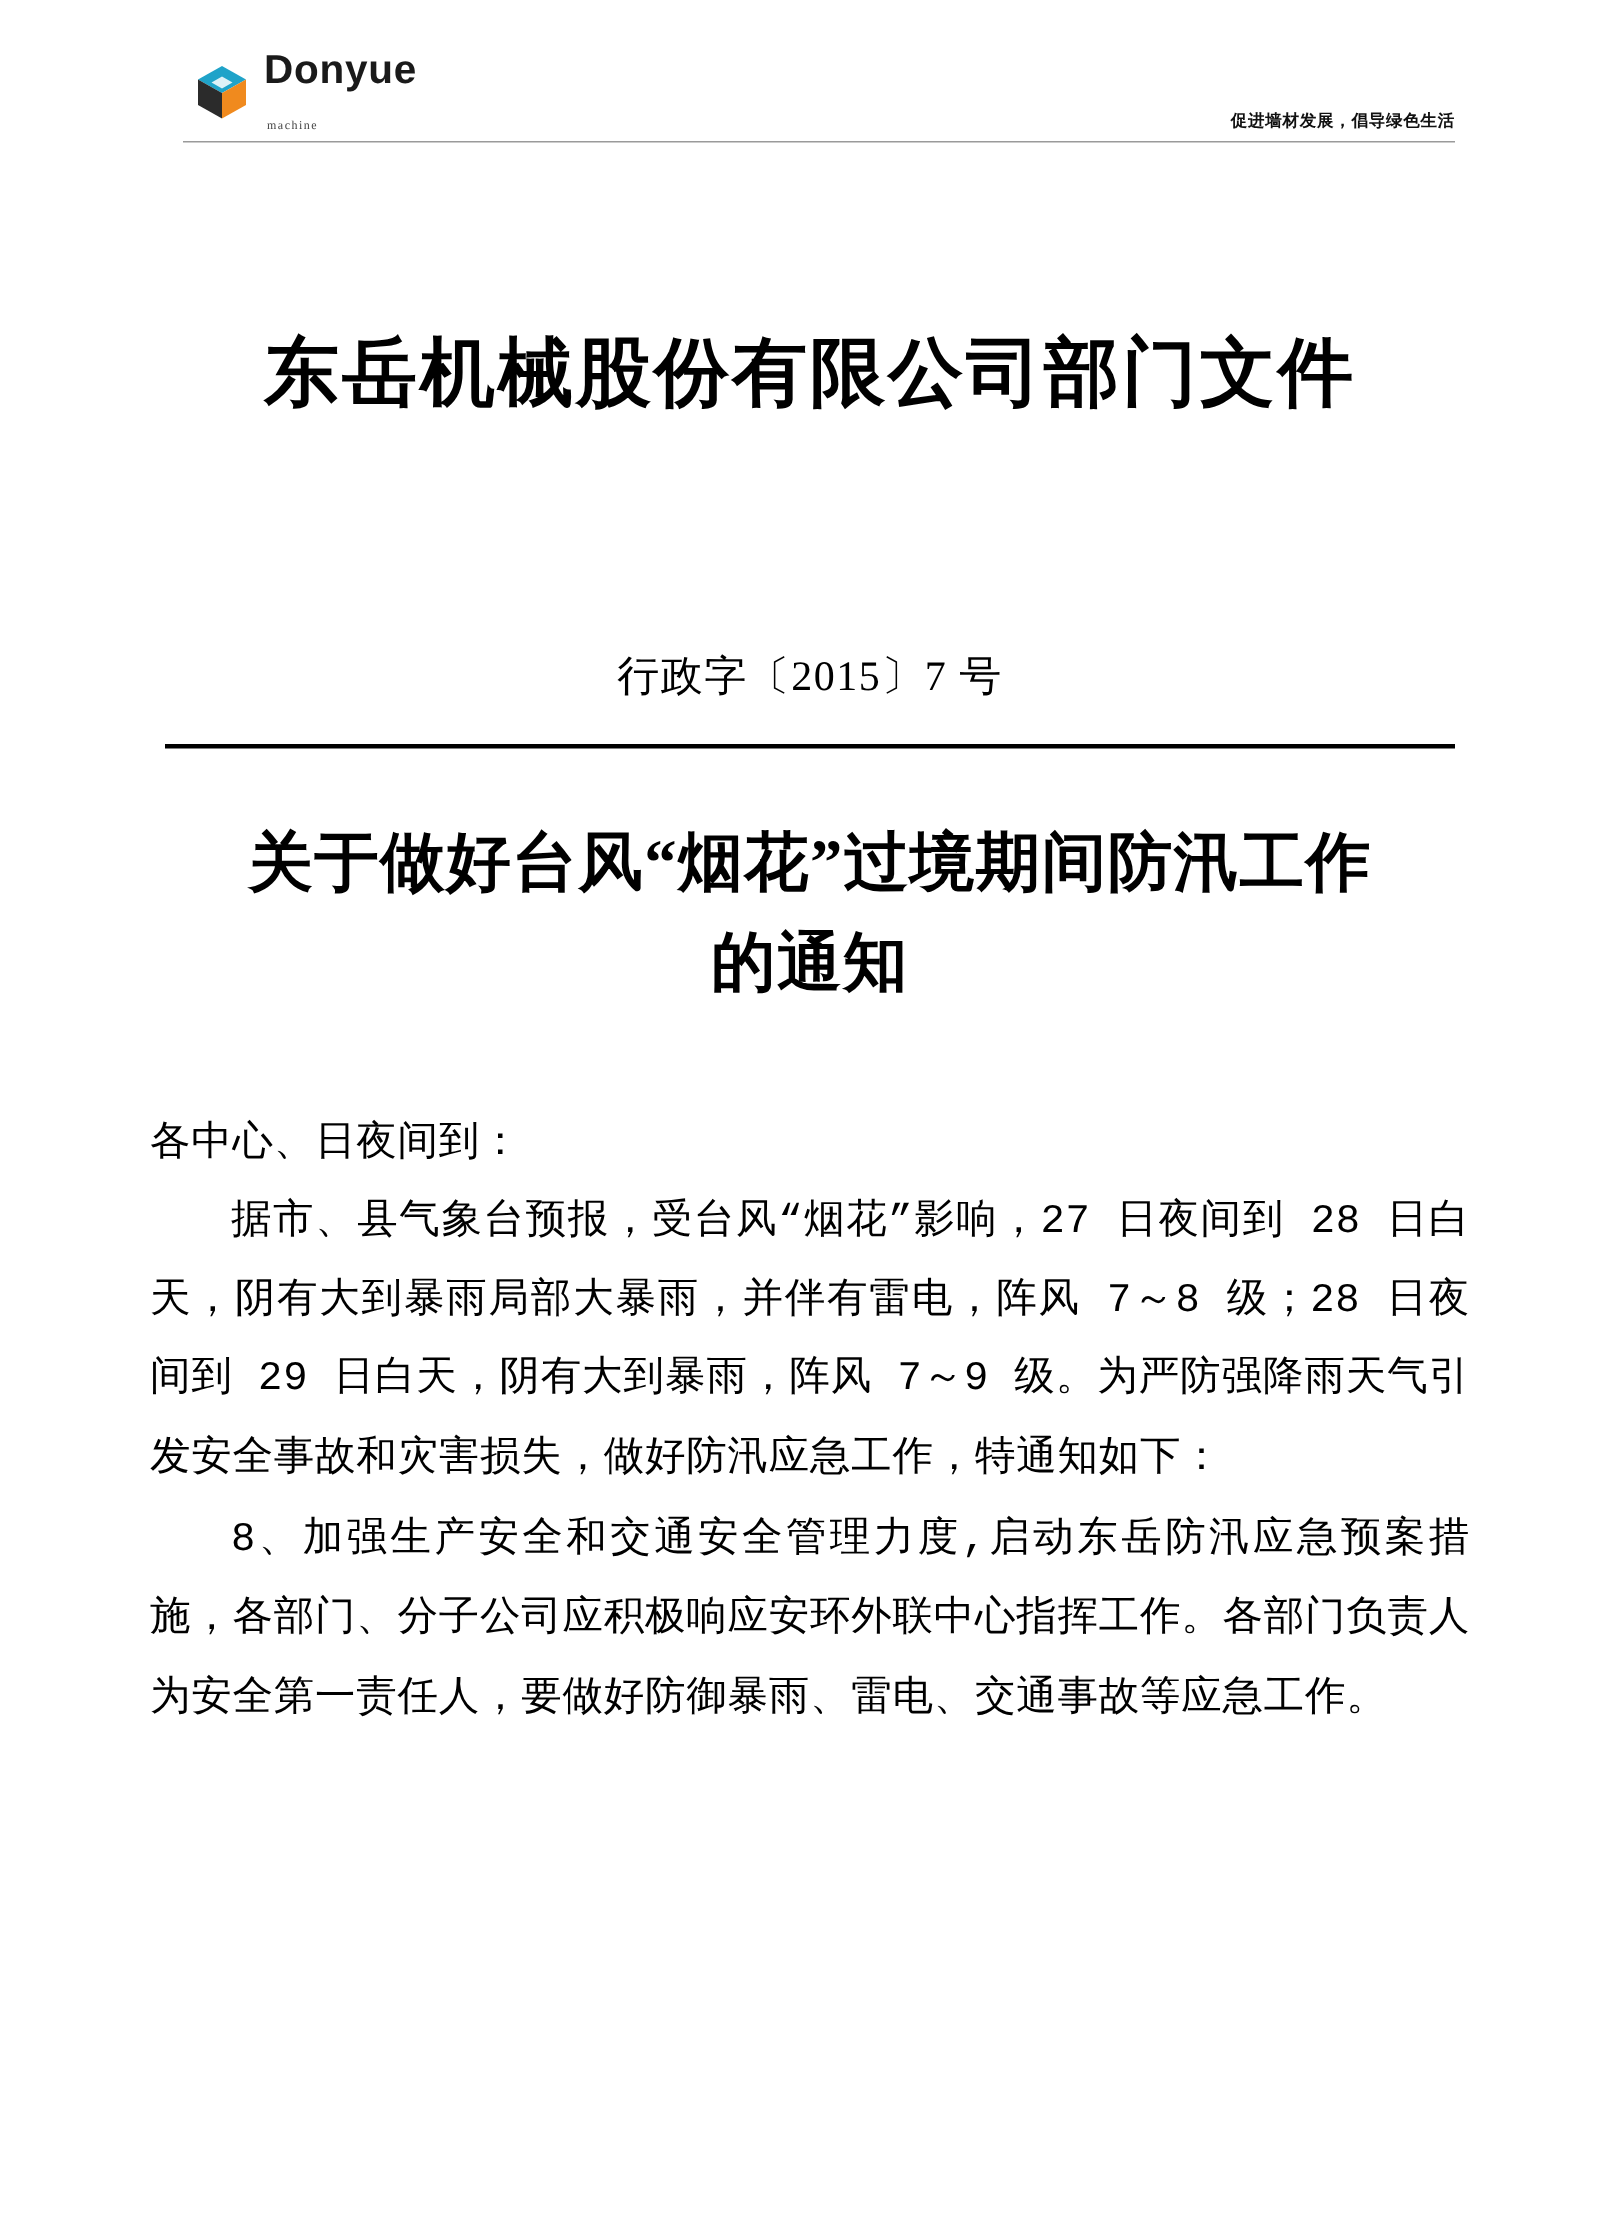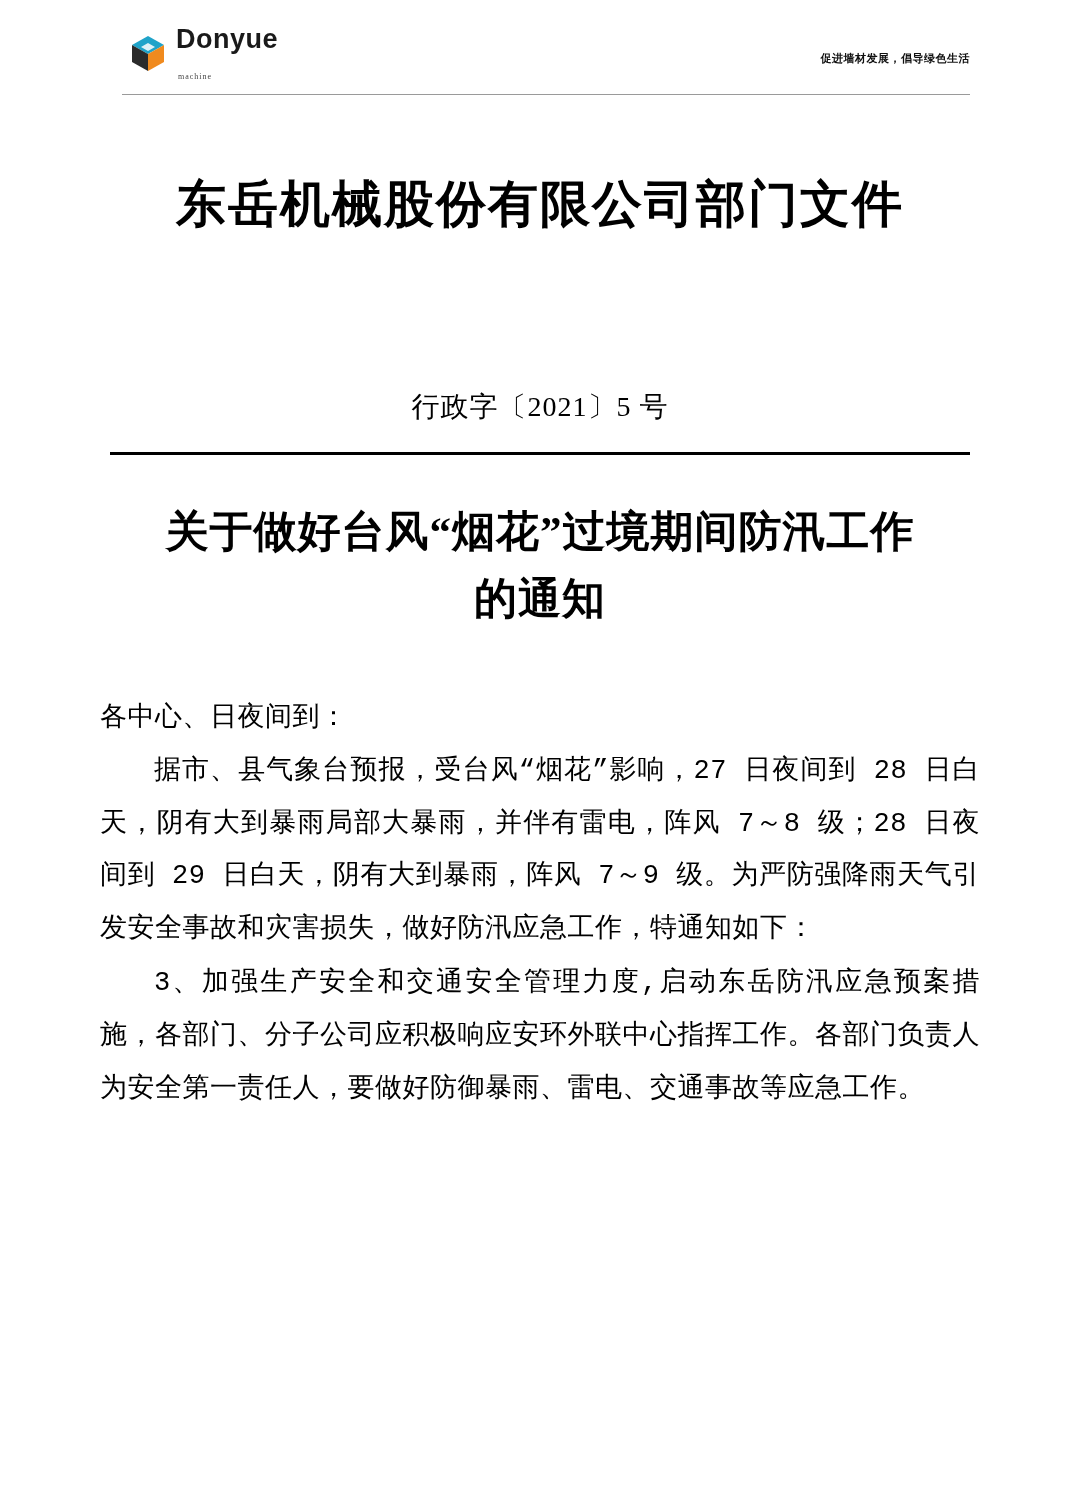--- a/index.html
+++ b/index.html
@@ -23,21 +23,21 @@
     box-sizing: border-box;
     padding: 0 100px;
   }
 
   
   .header {
     position: relative;
     height: 70px;
     margin-top: 18px;
     display: flex;
-    align-items: center;
+    align-items: flex-end;
     justify-content: space-between;
   }
 
   .logo-wrap {
     display: flex;
     align-items: center;
     margin-left: 28px;
     gap: 8px;
   }
   .logo-mark {
@@ -82,21 +82,21 @@
     margin: 6px 10px 0 22px;
   }
 
   
   .doc-title {
     text-align: center;
     font-family: "Liberation Serif", serif;
     font-weight: bold;
     font-size: 50px;
     letter-spacing: 2px;
-    margin-top: 76px;
+    margin-top: 120px;
     color: #000;
   }
 
   .doc-number {
     text-align: center;
     font-family: "Liberation Serif", serif;
     font-size: 28px;
     letter-spacing: 1px;
     margin-top: 150px;
     color: #000;
@@ -155,25 +155,25 @@
         <span class="logo-word">Donyue</span>
         <span class="logo-sub">machine</span>
       </span>
     </div>
     <div class="slogan">促进墙材发展，倡导绿色生活</div>
   </div>
   <hr class="header-rule">
 
   <div class="doc-title">东岳机械股份有限公司部门文件</div>
 
-  <div class="doc-number">行政字〔2021〕5 号</div>
+  <div class="doc-number">行政字〔2015〕7 号</div>
 
   <hr class="divider">
 
   <div class="subject">关于做好台风“烟花”过境期间防汛工作的通知</div>
 
   <div class="body-text">
     <p class="para">各中心、日夜间到：</p>
     <p class="para indent">据市、县气象台预报，受台风“烟花”影响，27 日夜间到 28 日白天，阴有大到暴雨局部大暴雨，并伴有雷电，阵风 7～8 级；28 日夜间到 29 日白天，阴有大到暴雨，阵风 7～9 级。为严防强降雨天气引发安全事故和灾害损失，做好防汛应急工作，特通知如下：</p>
-    <p class="para indent">3、加强生产安全和交通安全管理力度,启动东岳防汛应急预案措施，各部门、分子公司应积极响应安环外联中心指挥工作。各部门负责人为安全第一责任人，要做好防御暴雨、雷电、交通事故等应急工作。</p>
+    <p class="para indent">8、加强生产安全和交通安全管理力度,启动东岳防汛应急预案措施，各部门、分子公司应积极响应安环外联中心指挥工作。各部门负责人为安全第一责任人，要做好防御暴雨、雷电、交通事故等应急工作。</p>
   </div>
 
 </div>
 
 </body></html>

